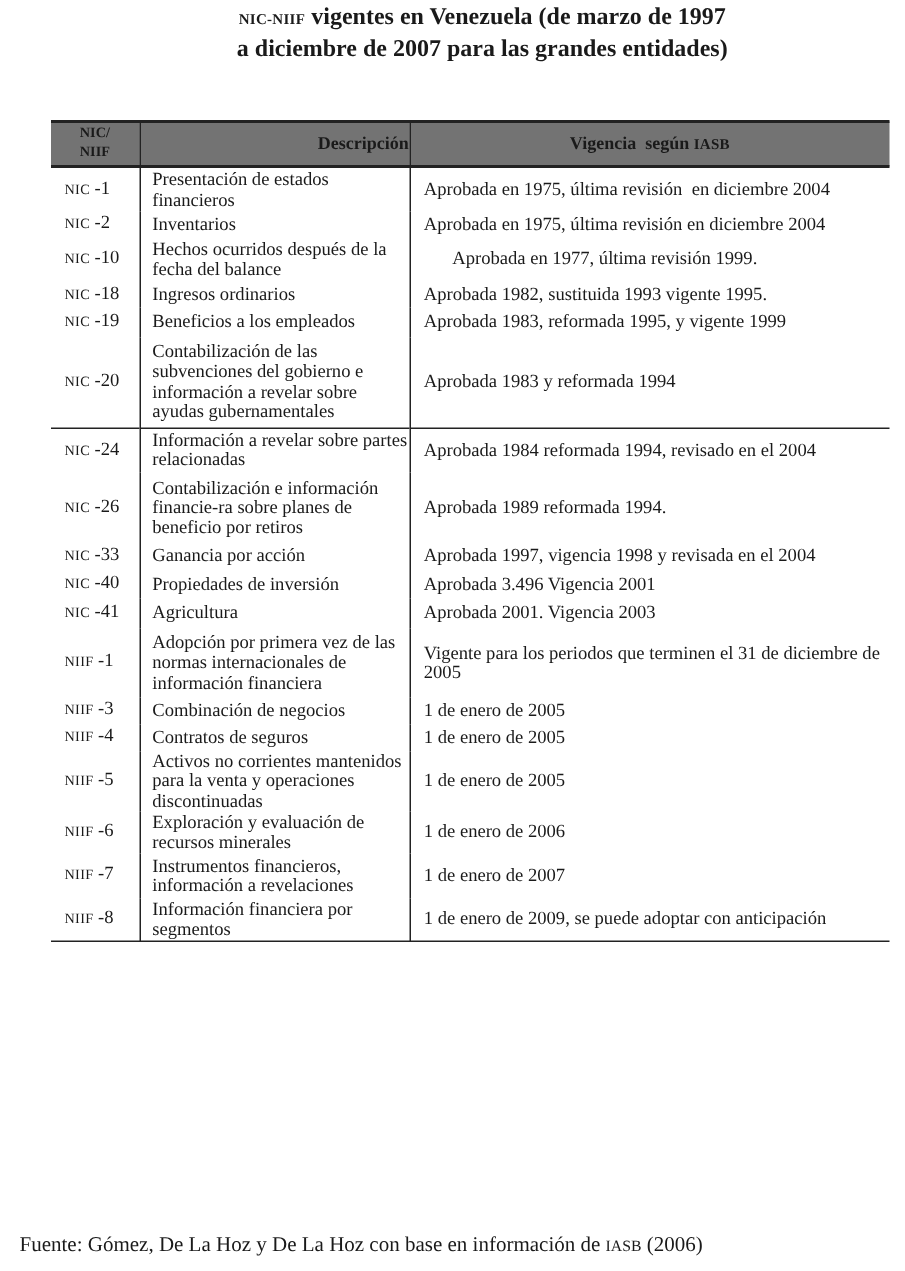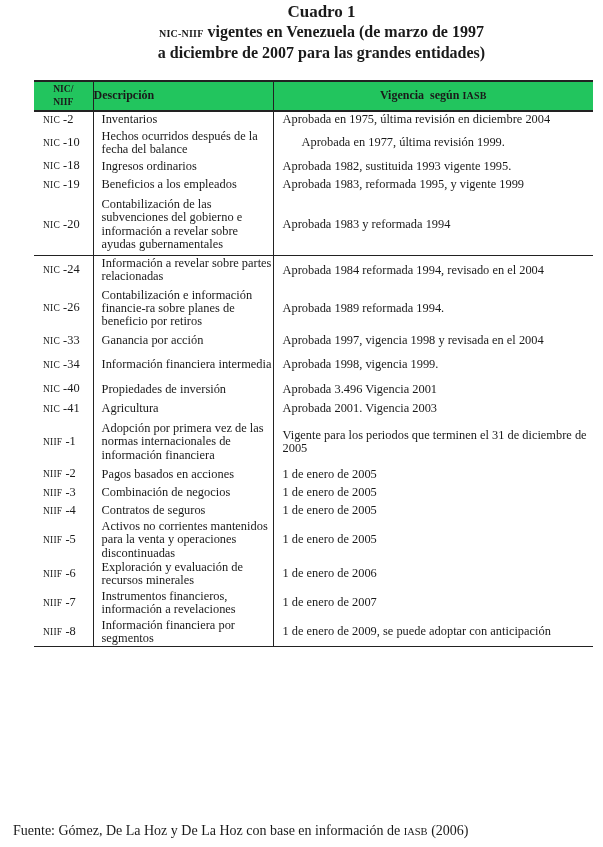--- a/index.html
+++ b/index.html
@@ -10,64 +10,68 @@
     .title-block { position: absolute; left: 0; top: 2px; width: 603px; text-align: center; }
     .title-1 { font-weight: bold; font-size: 17px; line-height: 20px; padding-left: 40px; }
     .title-2, .title-3 { font-weight: bold; font-size: 16px; line-height: 19px; padding-left: 40px; }
     .sc-low { font-size: 10px; letter-spacing: 0.2px; }
 
     table.cuadro {
       position: absolute; left: 34px; top: 80px; width: 559px;
       border-collapse: collapse; font-size: 12.4px; line-height: 13.3px;
     }
     table.cuadro th {
-      background: #22c55e; font-weight: bold; border-top: 2px solid #222;
+      background: #737373; font-weight: bold; border-top: 2px solid #222;
       border-bottom: 2px solid #222; height: 28px; padding: 0;
       font-size: 12px;
     }
     table.cuadro th.c1 { font-size: 9.5px; line-height: 13px; }
     table.cuadro td { padding: 0 0 0 0; vertical-align: middle; }
     table.cuadro .c1 { width: 59px; border-right: 1.5px solid #222; text-align: left; padding-left: 9px; box-sizing: border-box; }
     table.cuadro th.c1 { text-align: center; padding-left: 0; }
     table.cuadro .c2 { width: 180px; border-right: 1.5px solid #222; padding-left: 8px; box-sizing: border-box; }
-    table.cuadro th.c2 { text-align: left; padding-left: 0; }
+    table.cuadro th.c2 { text-align: right; padding-left: 0; }
     table.cuadro .c3 { padding-left: 9px; }
     table.cuadro th.c3 { text-align: center; padding-left: 0; }
     tr.sep td { border-top: 1.5px solid #222; }
     tr.last td { border-bottom: 1.5px solid #222; }
     .code-pre { font-size: 9.5px; letter-spacing: 0.2px; }
     .code-num { font-size: 12.4px; }
 
     .source {
       position: absolute; left: 13px; top: 822px; font-size: 14px; line-height: 18px;
       white-space: nowrap;
     }
     .source .src-iasb { font-size: 10.5px; }
   </style>
 </head>
 <body>
 
 <div class="title-block">
-  <div class="title-1">Cuadro 1</div>
   <div class="title-2"><span class="sc-low">NIC-NIIF</span><span> vigentes en Venezuela (de marzo de 1997</span></div>
   <div class="title-3">a diciembre de 2007 para las grandes entidades)</div>
 </div>
 
 <table class="cuadro">
   <thead>
     <tr>
       <th class="c1">
         <div>NIC/</div>
         <div>NIIF</div>
       </th>
       <th class="c2">Descripción</th>
       <th class="c3"><span style="white-space:pre">Vigencia  según </span><span class="sc-low">IASB</span></th>
     </tr>
   </thead>
   <tbody id="tbody">
+      <tr style="height: 30px;">
+        <td class="c1"><span class="code-pre">NIC</span> <span class="code-num">-1</span></td>
+        <td class="c2">Presentación de estados financieros</td>
+        <td class="c3" style="white-space: pre-wrap;">Aprobada en 1975, última revisión  en diciembre 2004</td>
+      </tr>
       <tr style="height: 17px;">
         <td class="c1"><span class="code-pre">NIC</span> <span class="code-num">-2</span></td>
         <td class="c2">Inventarios</td>
         <td class="c3" style="white-space: pre-wrap;">Aprobada en 1975, última revisión en diciembre 2004</td>
       </tr>
       <tr style="height: 30px;">
         <td class="c1"><span class="code-pre">NIC</span> <span class="code-num">-10</span></td>
         <td class="c2">Hechos ocurridos después de la fecha del balance</td>
         <td class="c3" style="white-space: pre-wrap; padding-left: 28px;">Aprobada en 1977, última revisión 1999.</td>
       </tr>
@@ -94,44 +98,34 @@
       <tr style="height: 47px;">
         <td class="c1"><span class="code-pre">NIC</span> <span class="code-num">-26</span></td>
         <td class="c2">Contabilización e información financie-ra sobre planes de beneficio por retiros</td>
         <td class="c3" style="white-space: pre-wrap;">Aprobada 1989 reformada 1994.</td>
       </tr>
       <tr style="height: 18px;">
         <td class="c1"><span class="code-pre">NIC</span> <span class="code-num">-33</span></td>
         <td class="c2">Ganancia por acción</td>
         <td class="c3" style="white-space: pre-wrap;">Aprobada 1997, vigencia 1998 y revisada en el 2004</td>
       </tr>
-      <tr style="height: 30px;">
-        <td class="c1"><span class="code-pre">NIC</span> <span class="code-num">-34</span></td>
-        <td class="c2">Información financiera intermedia</td>
-        <td class="c3" style="white-space: pre-wrap;">Aprobada 1998, vigencia 1999.</td>
-      </tr>
       <tr style="height: 19px;">
         <td class="c1"><span class="code-pre">NIC</span> <span class="code-num">-40</span></td>
         <td class="c2">Propiedades de inversión</td>
         <td class="c3" style="white-space: pre-wrap;">Aprobada 3.496 Vigencia 2001</td>
       </tr>
       <tr style="height: 20px;">
         <td class="c1"><span class="code-pre">NIC</span> <span class="code-num">-41</span></td>
         <td class="c2">Agricultura</td>
         <td class="c3" style="white-space: pre-wrap; margin-top: 12px;">Aprobada 2001. Vigencia 2003</td>
       </tr>
       <tr style="height: 46px;">
         <td class="c1"><span class="code-pre">NIIF</span> <span class="code-num">-1</span></td>
         <td class="c2">Adopción por primera vez de las normas internacionales de información financiera</td>
         <td class="c3" style="white-space: pre-wrap;">Vigente para los periodos que terminen el 31 de diciembre de 2005</td>
-      </tr>
-      <tr style="height: 19px;">
-        <td class="c1"><span class="code-pre">NIIF</span> <span class="code-num">-2</span></td>
-        <td class="c2">Pagos basados en acciones</td>
-        <td class="c3" style="white-space: pre-wrap;">1 de enero de 2005</td>
       </tr>
       <tr style="height: 18px;">
         <td class="c1"><span class="code-pre">NIIF</span> <span class="code-num">-3</span></td>
         <td class="c2">Combinación de negocios</td>
         <td class="c3" style="white-space: pre-wrap;">1 de enero de 2005</td>
       </tr>
       <tr style="height: 18px;">
         <td class="c1"><span class="code-pre">NIIF</span> <span class="code-num">-4</span></td>
         <td class="c2">Contratos de seguros</td>
         <td class="c3" style="white-space: pre-wrap;">1 de enero de 2005</td>

